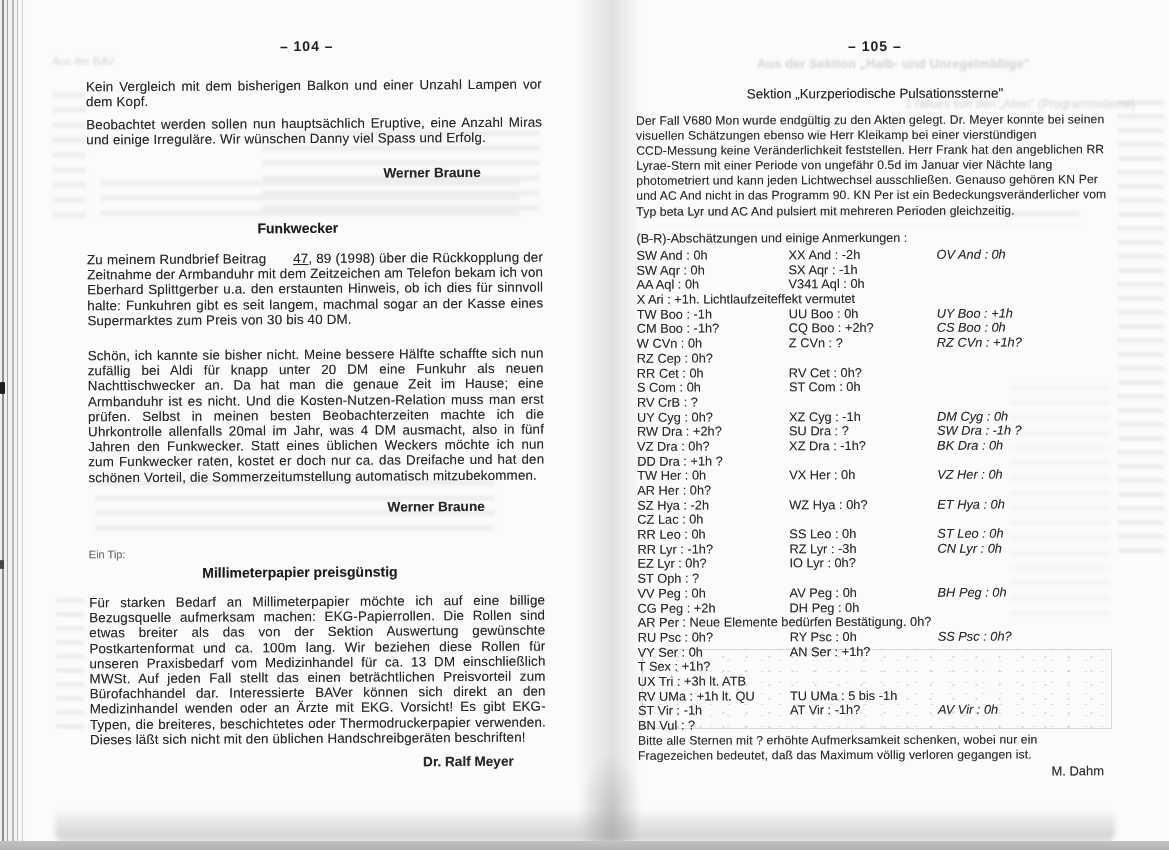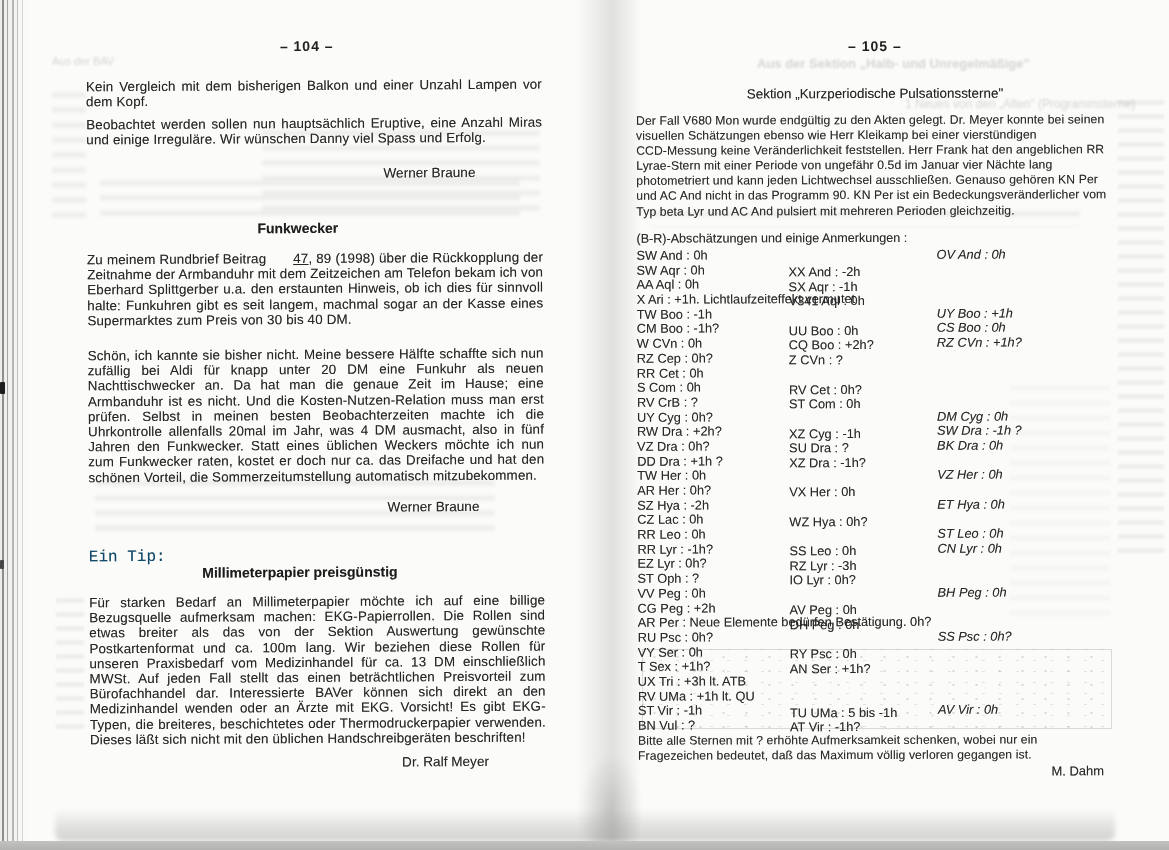--- a/index.html
+++ b/index.html
@@ -14,35 +14,35 @@
   .page-left{transform:rotate(-0.35deg);transform-origin:310px 420px;}
   .page-right{transform:rotate(-0.18deg);transform-origin:876px 420px;}
 
   .para{
     font-size:13.4px;line-height:15.2px;text-align:justify;
     letter-spacing:0.15px;color:#272727;
     text-shadow:0 0 .5px rgba(0,0,0,.38);
   }
   .pagenum{font-size:14px;font-weight:bold;text-align:center;letter-spacing:1px;color:#1f1f1f;}
   .h-bold{font-size:14px;font-weight:bold;text-align:center;color:#1c1c1c;text-shadow:0 0 .5px rgba(0,0,0,.35);}
-  .sig{font-size:13.6px;color:#272727;text-shadow:0 0 .5px rgba(0,0,0,.35);}
-  .plain{font-size:16px;color:#0c4a6e;text-shadow:0 0 .5px rgba(0,0,0,.35);font-family:Liberation Mono, monospace;}
+  .sig{font-size:13.6px;color:#272727;text-shadow:0 0 .5px rgba(0,0,0,.35);font-weight:bold;}
+  .plain{font-size:11px;color:#737373;text-shadow:0 0 .5px rgba(0,0,0,.35);}
   .u{text-decoration:underline;margin-left:23px;}
 
   .r-heading{font-size:13.4px;text-align:center;color:#232323;text-shadow:0 0 .4px rgba(0,0,0,.35);}
   .r-body{
     font-size:12.2px;line-height:15.1px;white-space:pre-line;color:#2a2a2a;
     letter-spacing:0.1px;text-shadow:0 0 .4px rgba(0,0,0,.35);
   }
   .r-listtitle{font-size:12.6px;color:#2a2a2a;text-shadow:0 0 .4px rgba(0,0,0,.35);}
   .br-list{position:absolute;left:637px;top:247px;width:478px;}
   .br-row{position:relative;height:14.7px;font-size:12.8px;color:#2a2a2a;
           text-shadow:0 0 .4px rgba(0,0,0,.35);}
   .br-row .c1{position:absolute;left:0;white-space:nowrap;}
-  .br-row .c2{position:absolute;left:152px;white-space:nowrap;margin-top:17px;}
+  .br-row .c2{position:absolute;left:152px;white-space:nowrap;}
   .br-row .c3{position:absolute;left:300px;white-space:nowrap;font-style:italic;}
 
   
   .edge-strip{left:0;top:0;width:30px;height:850px;
     background:linear-gradient(90deg,#ececea 0,rgba(236,236,234,0) 28px);}
   .vline{top:0;height:850px;}
   .mark{background:#1d1d1d;border-radius:1px;}
   .gutter{left:576px;top:0;width:66px;height:850px;
     background:linear-gradient(90deg,rgba(0,0,0,0) 0%,rgba(0,0,0,0.085) 45%,rgba(0,0,0,0.105) 55%,rgba(0,0,0,0) 100%);}
   .gutter-blob{left:580px;top:755px;width:62px;height:90px;
@@ -99,21 +99,21 @@
     <span>Zu meinem  Rundbrief Beitrag </span><span class="u">47</span><span>, 89 (1998) über die Rückkopplung der Zeitnahme der Armbanduhr mit dem Zeitzeichen am Telefon bekam ich von Eberhard Splittgerber u.a. den erstaunten Hinweis, ob ich dies für sinnvoll halte:  Funkuhren  gibt es seit langem, machmal sogar an der Kasse eines Supermarktes zum Preis von 30 bis 40 DM.</span>
   </div>
 
   <div class="abs para" style="left:88px;top:347px;width:456px;">Schön, ich kannte sie bisher nicht. Meine bessere Hälfte schaffte sich nun zufällig bei Aldi für knapp unter 20 DM eine Funkuhr als neuen Nachttischwecker an. Da hat man die genaue Zeit im Hause; eine Armbanduhr ist es nicht. Und die Kosten-Nutzen-Relation muss man erst prüfen. Selbst in meinen besten Beobachterzeiten machte ich die Uhrkontrolle allenfalls 20mal im Jahr, was 4 DM ausmacht, also in fünf Jahren den Funkwecker. Statt eines üblichen Weckers möchte ich nun zum Funkwecker raten, kostet er doch nur ca. das Dreifache und hat den schönen Vorteil, die Sommerzeitumstellung automatisch mitzubekommen.</div>
   <div class="abs sig" style="left:387px;top:500px;">Werner Braune</div>
 
   <div class="abs plain" style="left:88px;top:547px;">Ein Tip:</div>
   <div class="abs h-bold" style="left:70px;top:564px;width:458px;">Millimeterpapier preisgünstig</div>
 
   <div class="abs para" style="left:88px;top:594px;width:456px;">Für starken Bedarf an Millimeterpapier möchte ich auf eine billige Bezugsquelle aufmerksam machen: EKG-Papierrollen. Die Rollen sind etwas breiter als das von der Sektion Auswertung gewünschte Postkartenformat und ca. 100m lang. Wir beziehen diese Rollen für unseren Praxisbedarf vom Medizinhandel für ca. 13 DM einschließlich MWSt. Auf jeden Fall stellt das einen beträchtlichen Preisvorteil zum Bürofachhandel dar. Interessierte BAVer können sich direkt an den Medizinhandel wenden oder an Ärzte mit EKG. Vorsicht! Es gibt EKG-Typen, die breiteres, beschichtetes oder Thermodruckerpapier verwenden. Dieses läßt sich nicht mit den üblichen Handschreibgeräten beschriften!</div>
-  <div class="abs sig" style="left:400px;top:755px;">Dr. Ralf Meyer</div>
+  <div class="abs sig" style="left:421px;top:755px;">Dr. Ralf Meyer</div>
 </div>
 
 <div class="page page-right">
   <div class="abs pagenum" style="left:637px;top:38px;width:478px;">– 105 –</div>
 
   <div class="abs r-heading" style="left:637px;top:86px;width:478px;">Sektion „Kurzperiodische Pulsationssterne"</div>
 
   <div class="abs r-body" style="left:637px;top:113px;width:540px;">Der Fall V680 Mon wurde endgültig zu den Akten gelegt. Dr. Meyer konnte bei seinen
 visuellen Schätzungen ebenso wie Herr Kleikamp bei einer vierstündigen
 CCD-Messung keine Veränderlichkeit feststellen. Herr Frank hat den angeblichen RR

